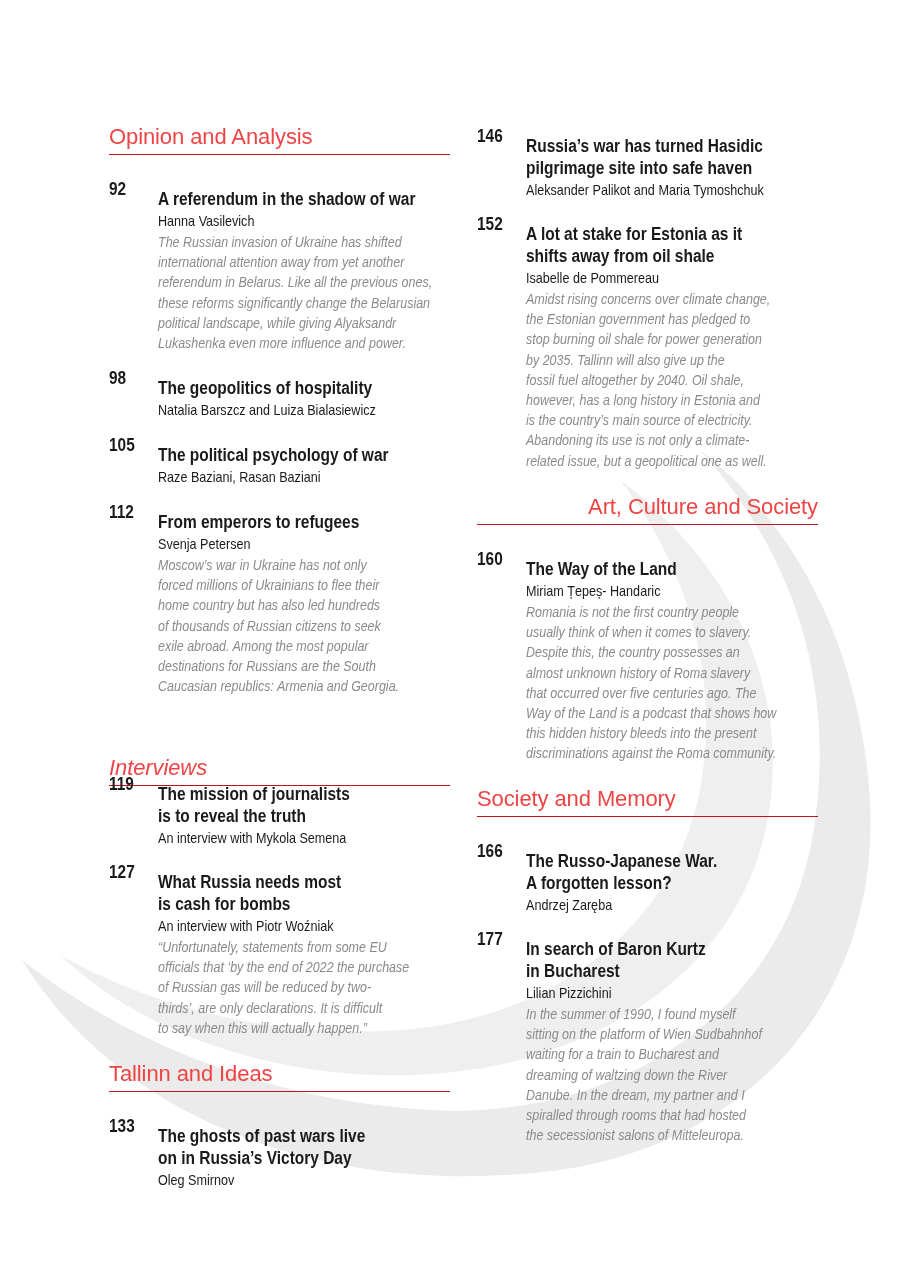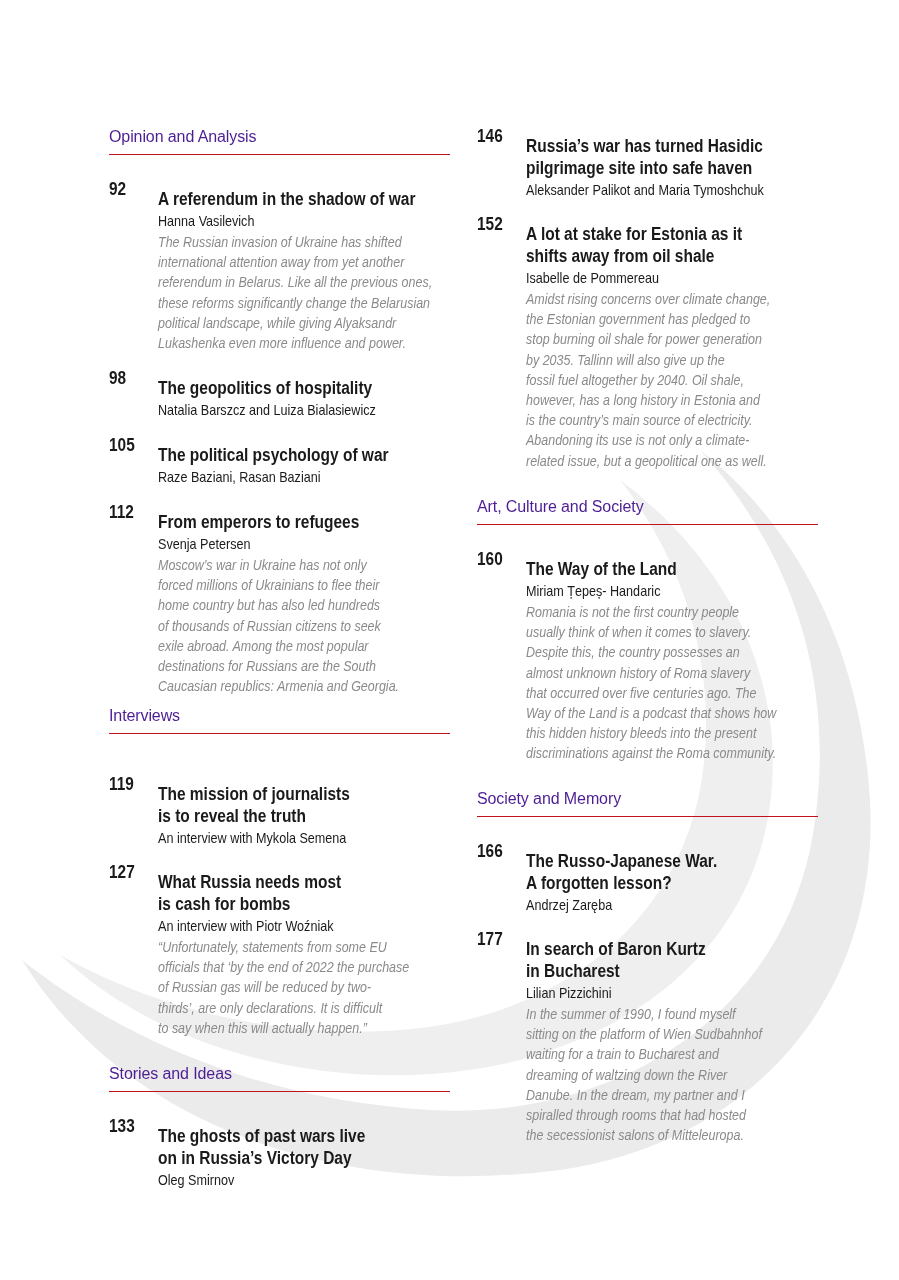--- a/index.html
+++ b/index.html
@@ -25,22 +25,22 @@
       position: absolute;
       z-index: 1;
     }
     .col-left { left: 109px; width: 341px; }
     .col-right { left: 477px; width: 341px; }
 
     .section-head {
       position: absolute;
       left: 0;
       width: 341px;
-      color: #4c1d95;
-      font-size: 16px;
+      color: #ef4444;
+      font-size: 22px;
       line-height: 24px;
       padding-bottom: 5px;
       border-bottom: 1.4px solid #c3121f;
       letter-spacing: -0.1px;
     }
     .entry {
       position: absolute;
       left: 0;
       width: 341px;
     }
@@ -160,21 +160,21 @@
       <div class="abstract">Moscow’s war in Ukraine has not only
 forced millions of Ukrainians to flee their
 home country but has also led hundreds
 of thousands of Russian citizens to seek
 exile abroad. Among the most popular
 destinations for Russians are the South
 Caucasian republics: Armenia and Georgia.</div>
     </div>
   </div>
 
-  <div class="section-head" style="top:704px;">Interviews</div>
+  <div class="section-head" style="top:756px;font-style:italic;">Interviews</div>
 
   <div class="entry" style="top:773px;">
     <div class="page">119</div>
     <div class="body">
       <div class="title">The mission of journalists
 is to reveal the truth</div>
       <div class="author">An interview with Mykola Semena</div>
     </div>
   </div>
 
@@ -185,21 +185,21 @@
 is cash for bombs</div>
       <div class="author">An interview with Piotr Woźniak</div>
       <div class="abstract">“Unfortunately, statements from some EU
 officials that ‘by the end of 2022 the purchase
 of Russian gas will be reduced by two-
 thirds’, are only declarations. It is difficult
 to say when this will actually happen.”</div>
     </div>
   </div>
 
-  <div class="section-head" style="top:1062px;">Stories and Ideas</div>
+  <div class="section-head" style="top:1062px;">Tallinn and Ideas</div>
 
   <div class="entry" style="top:1115px;">
     <div class="page">133</div>
     <div class="body">
       <div class="title">The ghosts of past wars live
 on in Russia’s Victory Day</div>
       <div class="author">Oleg Smirnov</div>
     </div>
   </div>
 </div>
@@ -226,21 +226,21 @@
 stop burning oil shale for power generation
 by 2035. Tallinn will also give up the
 fossil fuel altogether by 2040. Oil shale,
 however, has a long history in Estonia and
 is the country’s main source of electricity.
 Abandoning its use is not only a climate-
 related issue, but a geopolitical one as well.</div>
     </div>
   </div>
 
-  <div class="section-head" style="top:495px;">Art, Culture and Society</div>
+  <div class="section-head" style="top:495px;text-align:right;">Art, Culture and Society</div>
 
   <div class="entry" style="top:548px;">
     <div class="page">160</div>
     <div class="body">
       <div class="title">The Way of the Land</div>
       <div class="author">Miriam Țepeș- Handaric</div>
       <div class="abstract">Romania is not the first country people
 usually think of when it comes to slavery.
 Despite this, the country possesses an
 almost unknown history of Roma slavery

